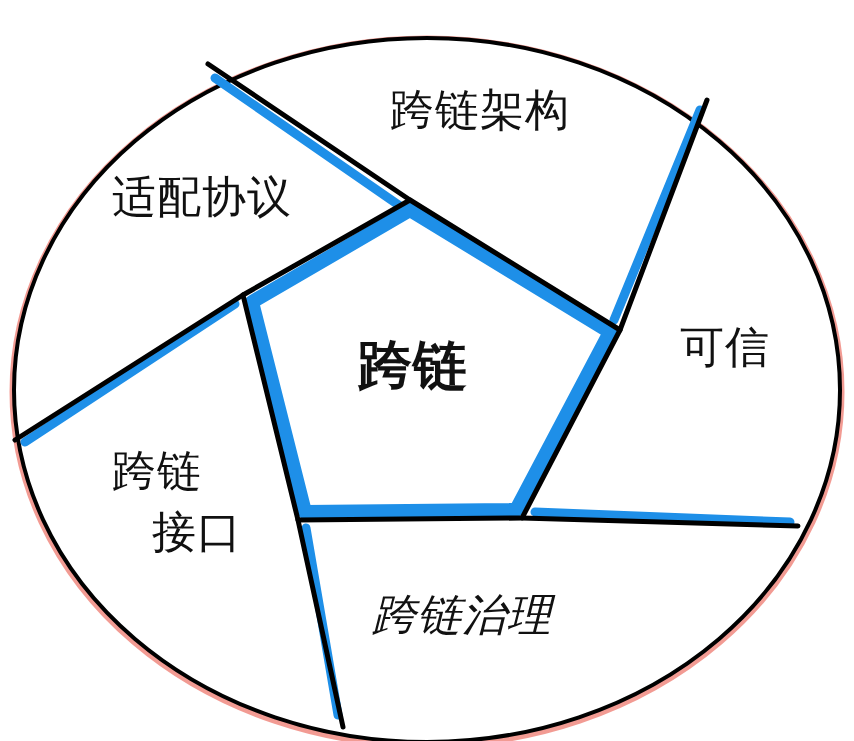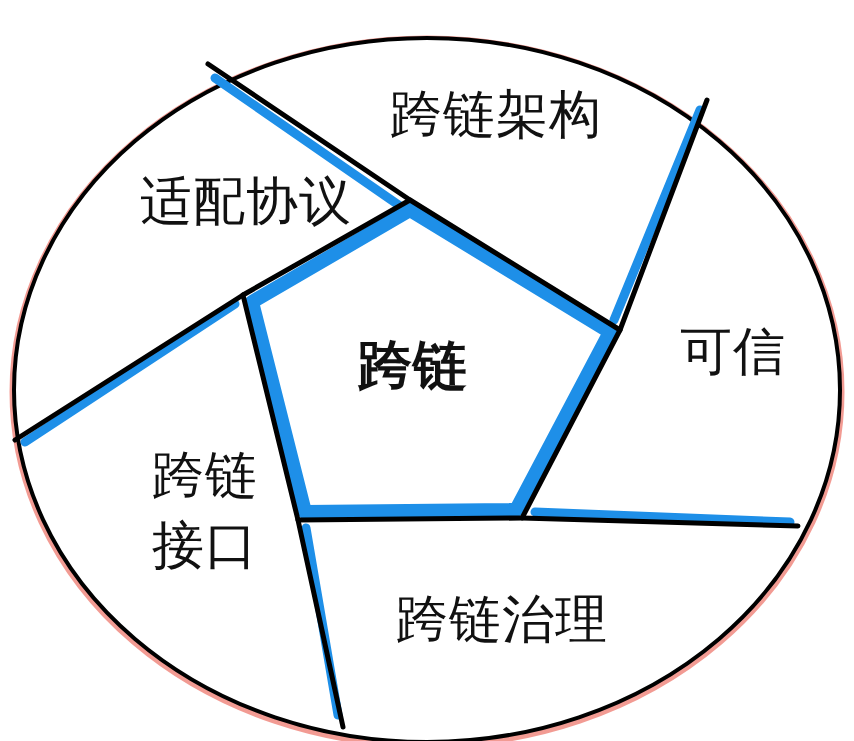--- a/index.html
+++ b/index.html
@@ -1,20 +1,20 @@
 <!DOCTYPE html>
 <html><head>
   <meta charset="utf-8">
   <style>
     html, body { margin: 0; padding: 0; background: #ffffff; }
     body { width: 854px; height: 741px; position: relative; overflow: hidden; font-family: "DejaVu Sans", "Liberation Sans", sans-serif; }
     svg.diagram { position: absolute; left: 0; top: 0; width: 854px; height: 741px; }
-    .label { position: absolute; color: #111111; font-size: 52px; line-height: 1.15; white-space: nowrap; letter-spacing: 1px; }
+    .label { position: absolute; color: #111111; font-size: 44px; line-height: 1.15; white-space: nowrap; letter-spacing: 1px; }
     .label.center { font-size: 54px; font-weight: bold; }
-    .label.stack { text-align: right; }
+    .label.stack { text-align: left; }
   </style>
 </head>
 <body>
 
 <svg class="diagram" viewBox="0 0 854 741" xmlns="http://www.w3.org/2000/svg">
 
   <ellipse cx="427" cy="392" rx="413" ry="352" fill="none" stroke="#f08a80" stroke-width="9" opacity="0.85"></ellipse>
 
   <ellipse cx="427" cy="390" rx="413" ry="352" fill="#ffffff" stroke="#000000" stroke-width="4"></ellipse>
 
@@ -39,20 +39,20 @@
 </svg>
 
 <div class="label center" style="left:358px; top:335px;">跨链</div>
 
 <div class="label" style="left:390px; top:85px;">跨链架构</div>
 
 <div class="label stack" style="left:680px; top:322px;">
   <div>可信</div>
 </div>
 
-<div class="label" style="left:396px; top:590px;">跨链治理</div>
+<div class="label" style="left:372px; top:590px;font-style:italic;">跨链治理</div>
 
 <div class="label stack" style="left:112px; top:446px;">
   <div>跨链</div>
   <div style="margin-top:10px;margin-left:40px;">接口</div>
 </div>
 
-<div class="label" style="left:112px; top:172px;margin-left:28px;">适配协议</div>
+<div class="label" style="left:112px; top:172px;">适配协议</div>
 
 </body></html>

